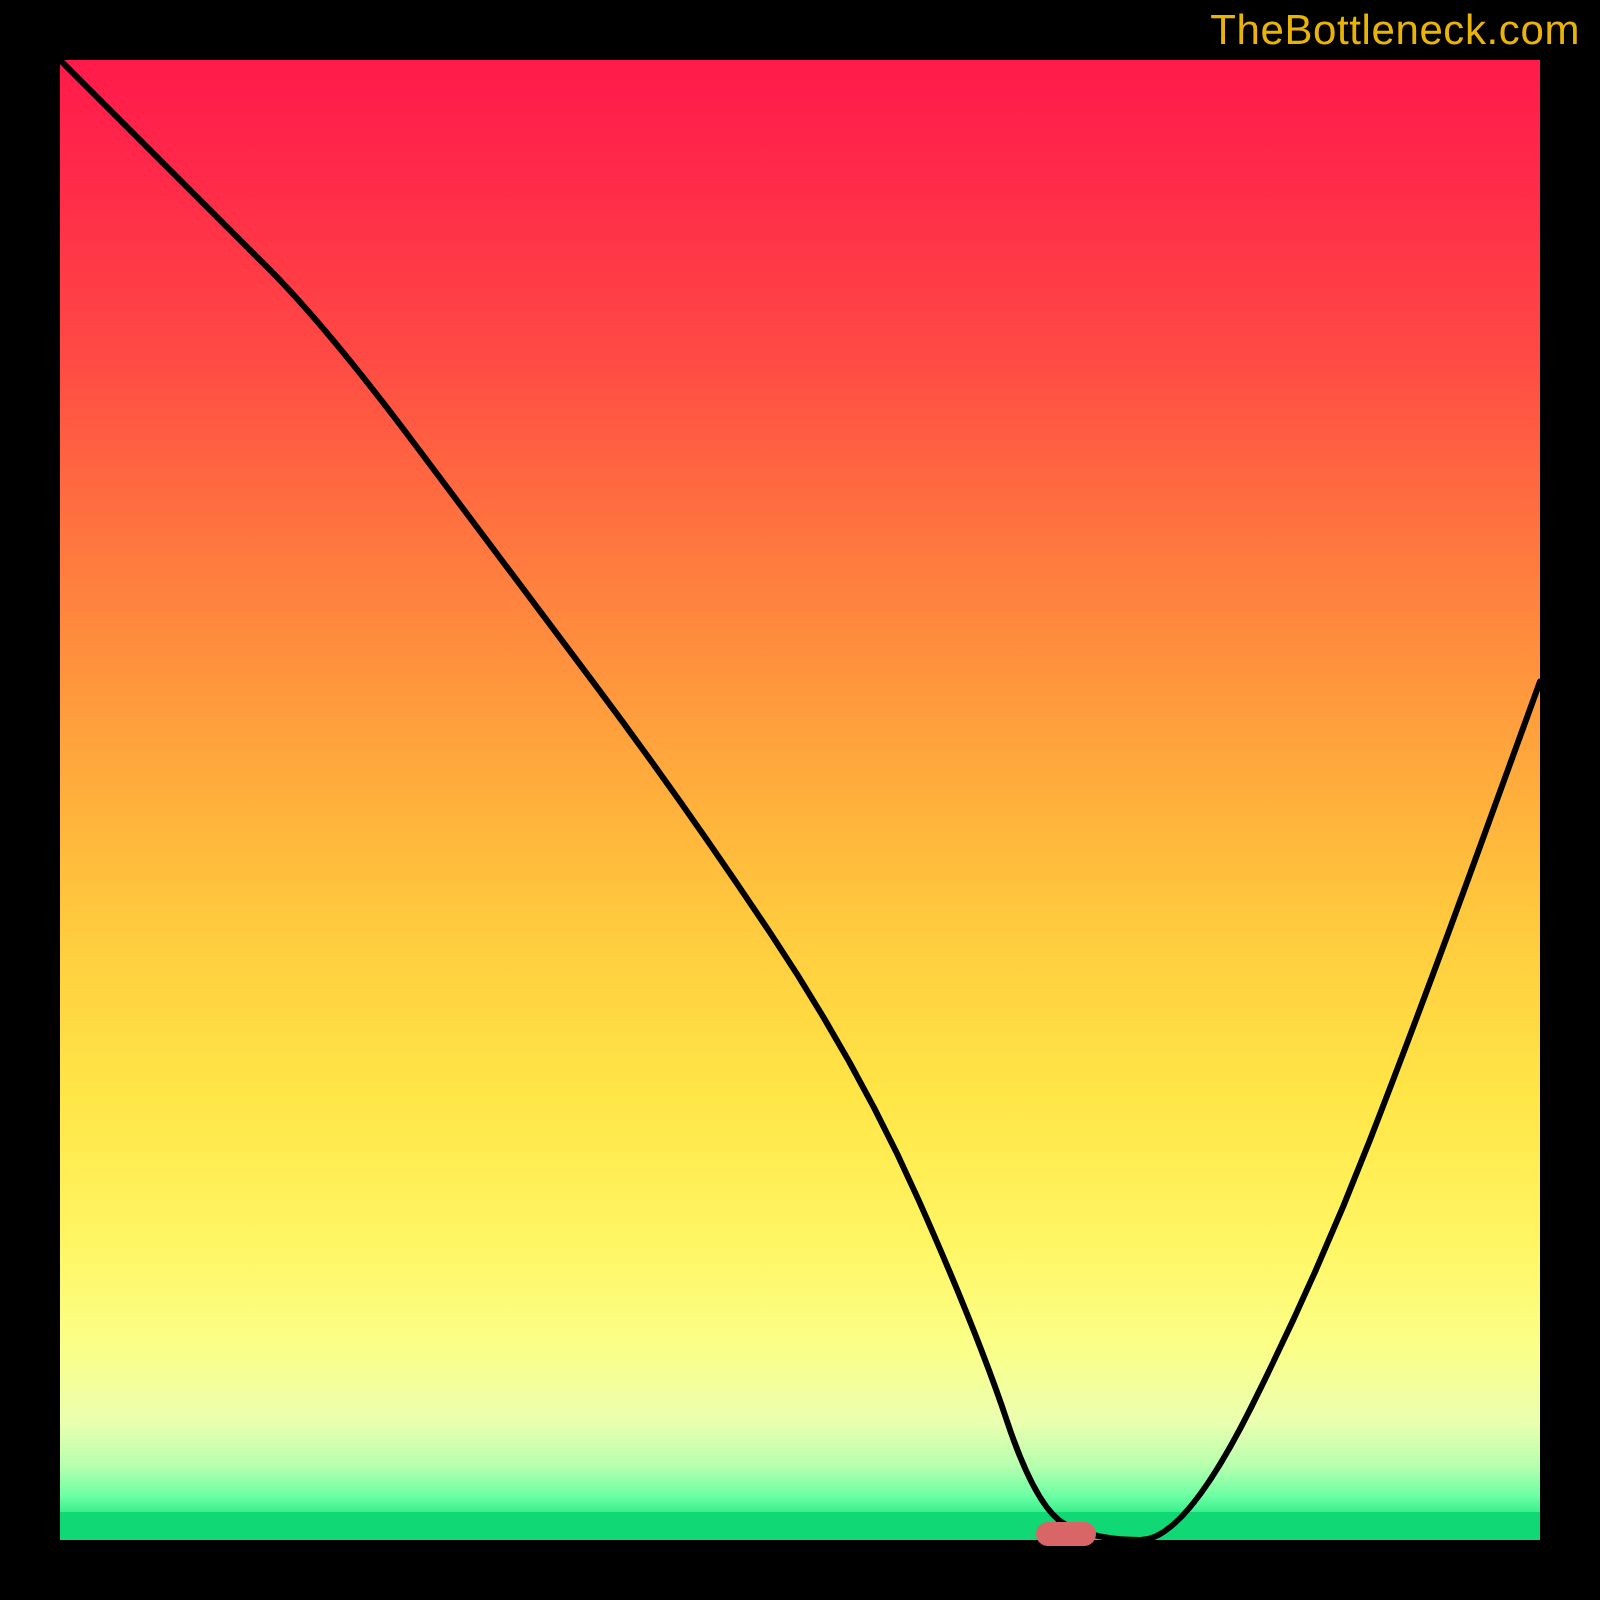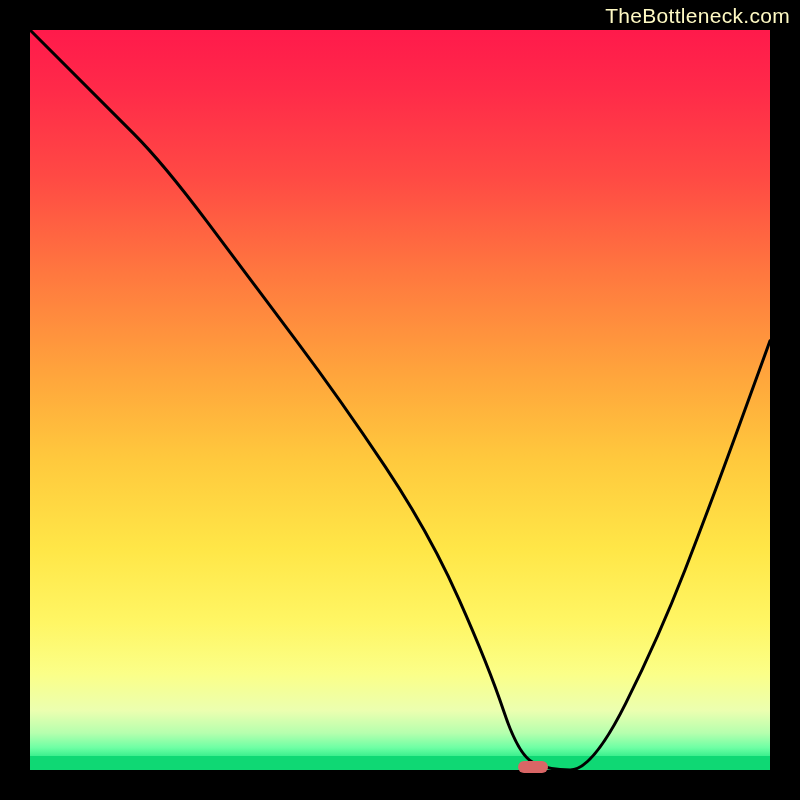--- a/index.html
+++ b/index.html
@@ -14,21 +14,21 @@
   .outer {
     position: relative;
     width: 800px;
     height: 800px;
     background: #000;
   }
   .watermark {
     position: absolute;
     top: 4px;
     right: 10px;
-    color: #fef9c3;
+    color: #eab308;
     font-size: 21px;
     font-weight: 500;
     letter-spacing: 0.3px;
     z-index: 50;
   }
   .plot-area {
     position: absolute;
     left: 30px;
     top: 30px;
     width: 740px;

